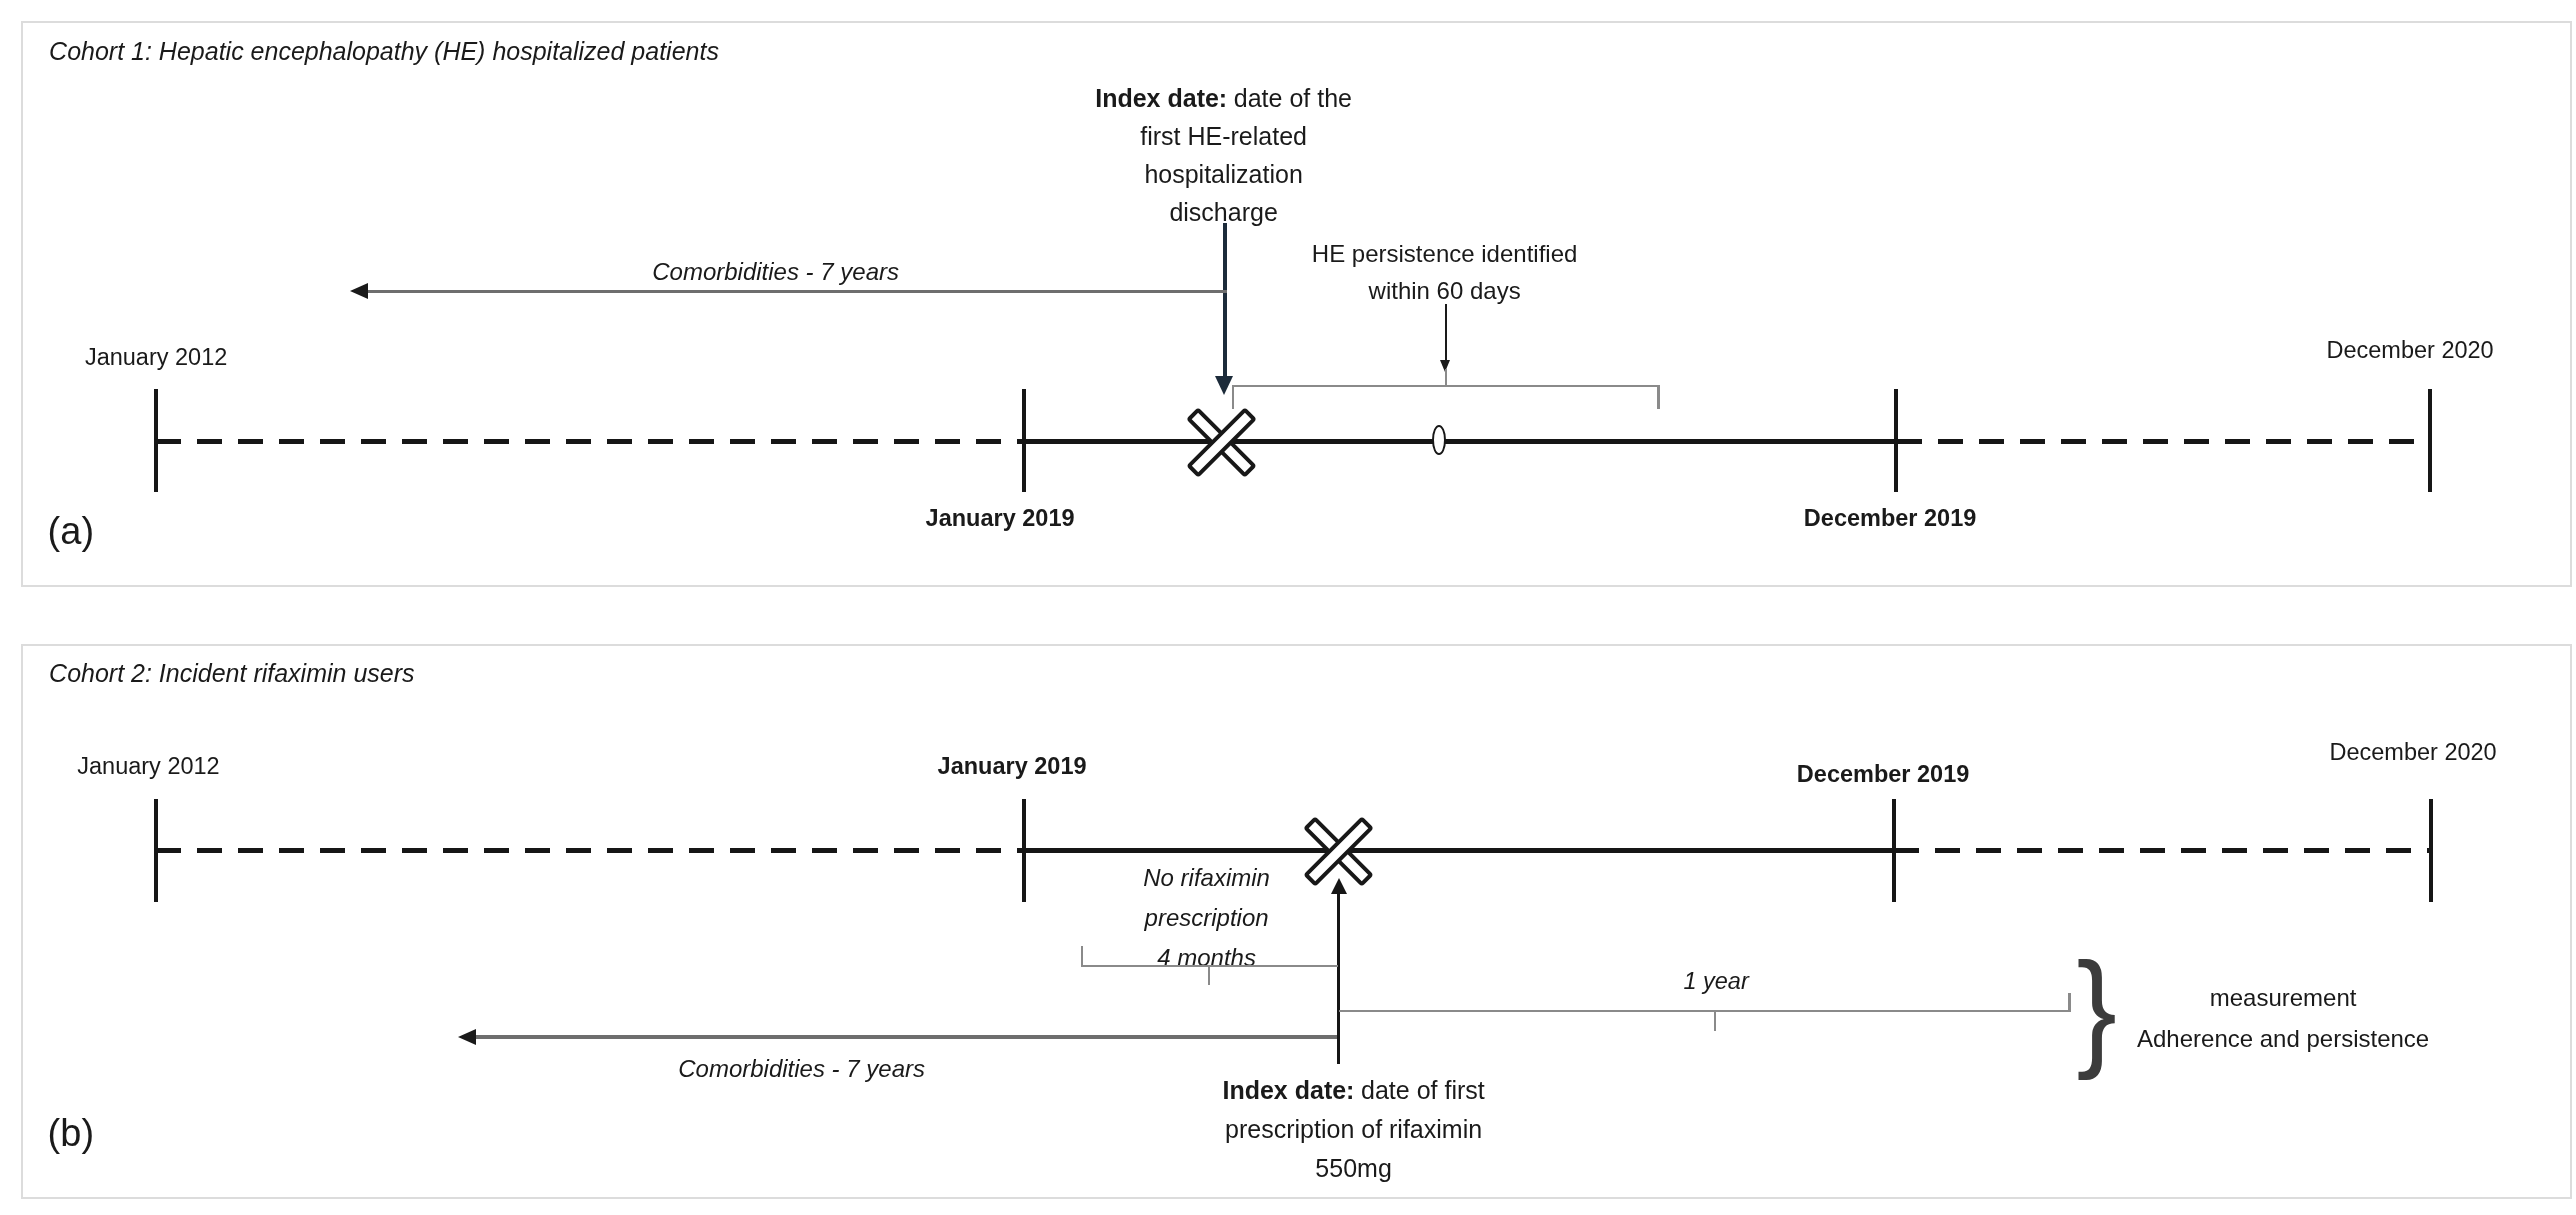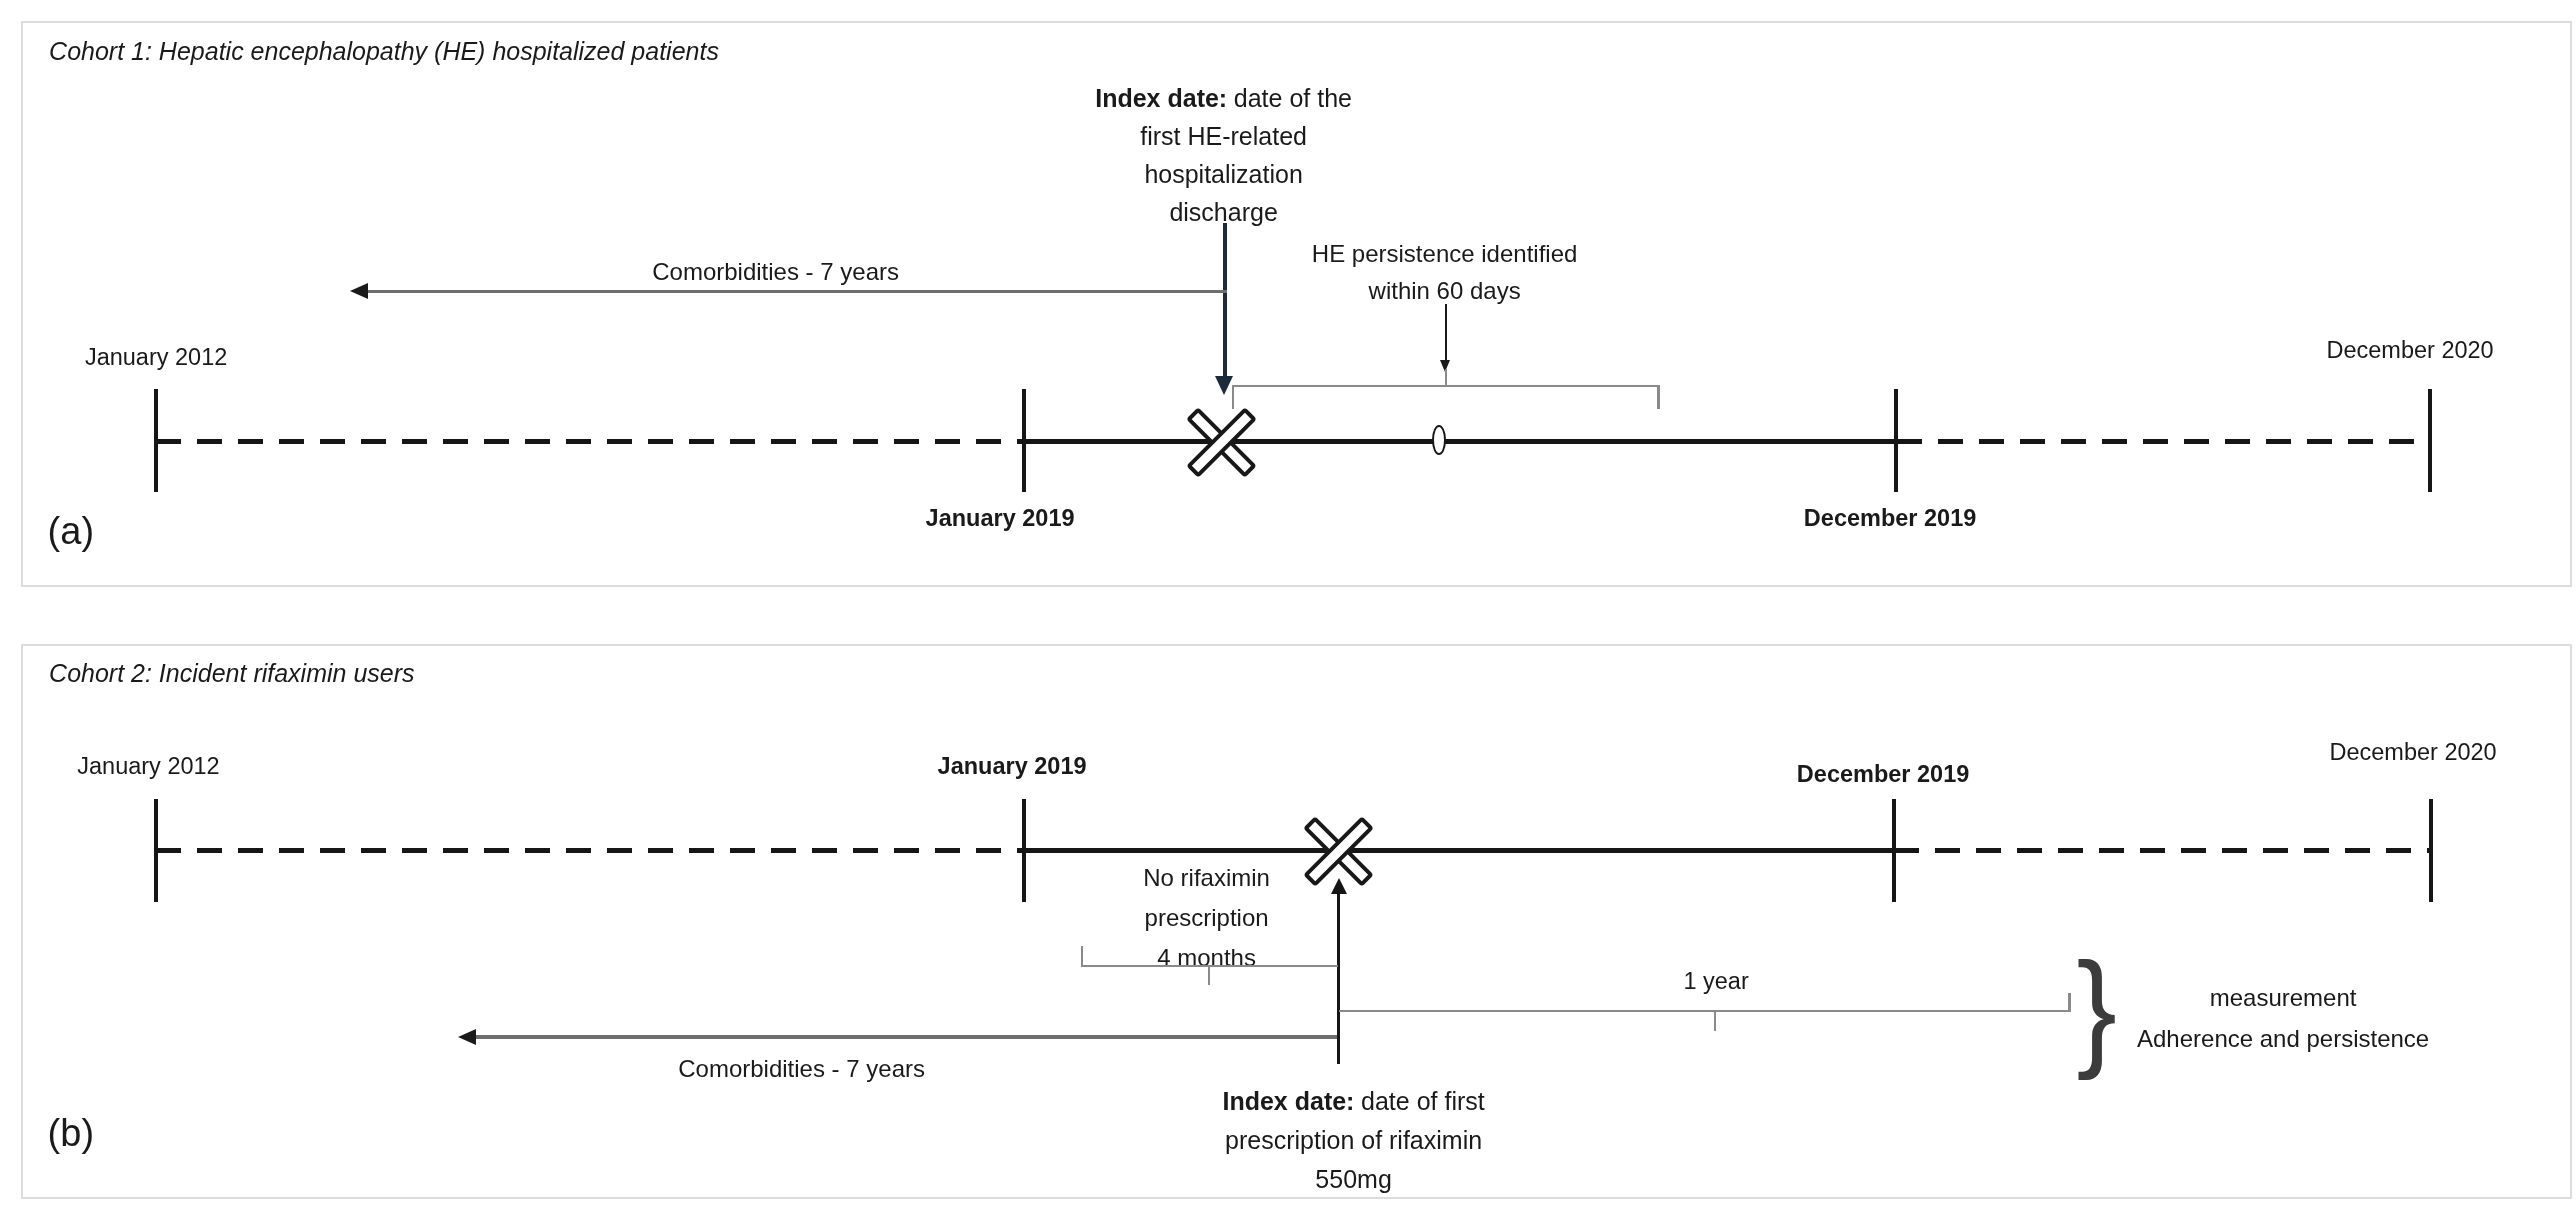--- a/index.html
+++ b/index.html
@@ -12,21 +12,21 @@
   .abs{position:absolute;}
   .panel-title{font-size:25px;font-weight:normal;font-style:italic;white-space:nowrap;}
   .panel-tag{font-size:38px;}
   .datelabel{width:221px;text-align:center;font-size:23.5px;white-space:nowrap;}
   .bold{font-weight:bold;}
   .centerblock{text-align:center;}
   .iline{white-space:nowrap;}
   .idx{font-size:25px;line-height:38px;width:324px;}
   .rest{margin-left:6.6px;}
   .annot{font-size:24px;line-height:38px;width:294px;}
-  .italic{}
+  .italic{font-style:italic;}
   
   .dash{height:5.1px;background:repeating-linear-gradient(to right,#161616 0 25px,transparent 25px 41px);}
   .solid{height:5.1px;background:#161616;}
   .tick{width:4.4px;height:103px;background:#161616;}
   
   .xmark{width:71px;height:71px;}
   .xmark span{position:absolute;top:28px;left:-6.6px;width:75px;height:8.8px;background:#ffffff;
               border:4.4px solid #181818;border-radius:3.7px;}
   .xb1{transform:rotate(45deg);}
   .xb2{transform:rotate(-45deg);}
@@ -150,21 +150,21 @@
     <div class="abs brace" style="left:2054px;top:297px;">}</div>
     <div class="abs centerblock" style="left:2106px;top:331px;width:309px;font-size:24px;line-height:41px;">
       <div>measurement</div>
       <div>Adherence and persistence</div>
     </div>
 
     <div class="abs hline-gray" style="left:452px;top:389px;width:862px;"></div>
     <div class="abs head-left" style="left:435px;top:383px;"></div>
     <div class="abs annot centerblock italic" style="left:632px;top:404px;">Comorbidities - 7 years</div>
 
-    <div class="abs idx centerblock" style="left:1169px;top:436px;line-height:39px;text-align:center;">
+    <div class="abs idx centerblock" style="left:1169px;top:425px;line-height:39px;text-align:center;">
       <div class="iline">
         <span class="bold">Index date:</span><span class="rest">date of first</span>
       </div>
       <div>prescription of rifaximin</div>
       <div>550mg</div>
     </div>
 
     <div class="abs panel-tag" style="left:25px;top:466px;">(b)</div>
   </div>
 </div>

